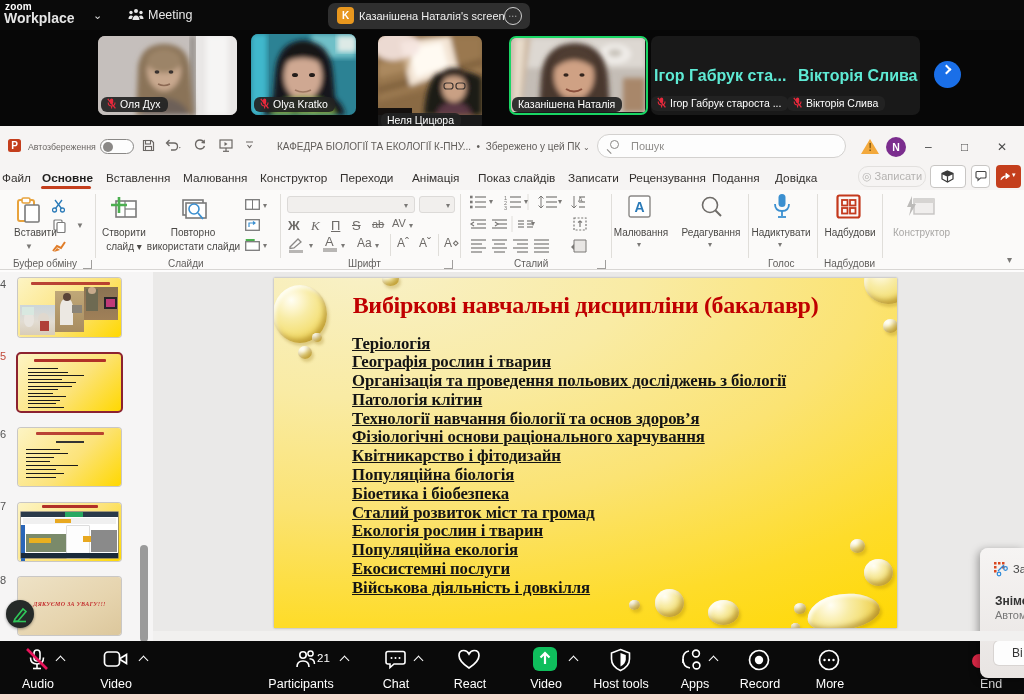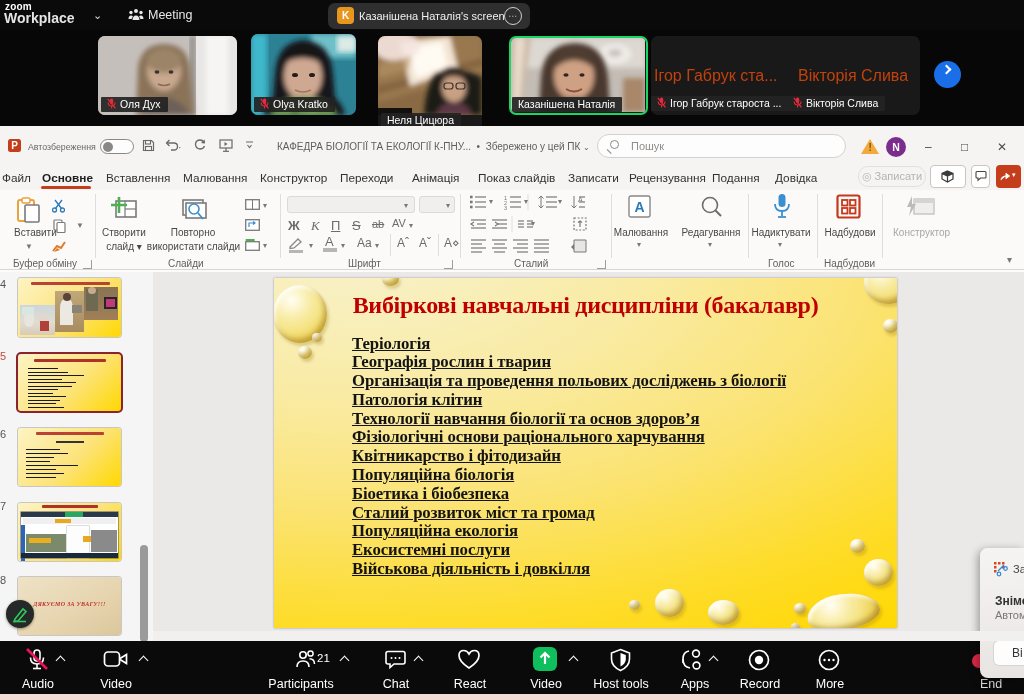--- a/index.html
+++ b/index.html
@@ -11,23 +11,23 @@
 #zlogo2{left:4px;top:10px;color:#e5e5e5;font-size:14px;font-weight:700}
 #zchev{left:93px;top:9px;color:#ddd;font-size:11px}
 #meeting{left:148px;top:8px;color:#e8e8e8;font-size:12.5px}
 #mtab{left:328px;top:3px;width:202px;height:26px;background:#2f2f2f;border-radius:7px}
 #ktag{left:9px;top:4px;width:17px;height:17px;background:#e8971e;border-radius:4px;color:#fff;font-size:10px;font-weight:700;text-align:center;line-height:17px}
 #mtabtxt{left:31px;top:7px;color:#f0f0f0;font-size:11px}
 #mtab3{left:176px;top:4px;width:18px;height:18px;border:1.2px solid #cfcfcf;border-radius:50%;color:#cfcfcf;font-size:9px;text-align:center;line-height:16px;letter-spacing:.5px}
 
 #vstrip{left:0;top:30px;width:1024px;height:96px;background:#070707}
 .vt{position:absolute;top:6px;height:79px;border-radius:7px;overflow:hidden;background:#191919}
-.vlabel{position:absolute;left:3px;bottom:3px;background:rgba(35,35,35,.92);border-radius:1px;color:#fff;font-size:10.5px;padding:1px 7px 2px 6px;white-space:nowrap}
+.vlabel{position:absolute;left:3px;bottom:3px;background:rgba(35,35,35,.92);border-radius:6px;color:#fff;font-size:10.5px;padding:1px 7px 2px 6px;white-space:nowrap}
 .msvg{display:inline-block;vertical-align:-1px;margin-right:4px}
-.bigname{position:absolute;color:#c2410c;font-weight:400;font-size:16px;white-space:nowrap}
+.bigname{position:absolute;color:#5eead4;font-weight:700;font-size:16px;white-space:nowrap}
 
 #ppwin{left:0;top:126px;width:1024px;height:515px;background:#f6f4f3}
 
 #tbar{left:0;top:0;width:1024px;height:37px;background:#f6f4f3}
 #ppicon{left:8px;top:13px;width:13px;height:13px;background:#c43e1c;border-radius:2.5px;color:#fff;font-size:10px;font-weight:700;text-align:center;line-height:13px}
 #autosave{left:28px;top:16px;font-size:8.8px;color:#6b6764}
 #toggle{left:100px;top:13px;width:34px;height:15px;border:1px solid #8a8886;border-radius:8px;background:#fdfdfd}
 #toggle i{position:absolute;left:2px;top:1.5px;width:10px;height:10px;border-radius:50%;background:#8a8886}
 #ttl{left:277px;top:15px;width:330px;font-size:10px;color:#615d5a;white-space:nowrap}
 #search{left:597px;top:8px;width:249px;height:24px;background:#fdfdfd;border:1px solid #d3d1cf;border-radius:12px}
@@ -622,20 +622,21 @@
           <div>Теріологія</div>
           <div>Географія рослин і тварин</div>
           <div>Організація та проведення польових досліджень з біології</div>
           <div>Патологія клітин</div>
           <div>Технології навчання біології та основ здоров’я</div>
           <div>Фізіологічні основи раціонального харчування</div>
           <div>Квітникарство і фітодизайн</div>
           <div>Популяційна біологія</div>
           <div>Біоетика і біобезпека</div>
           <div>Сталий розвиток міст та громад</div>
+          <div>Екологія рослин і тварин</div>
           <div>Популяційна екологія</div>
           <div>Екосистемні послуги </div>
           <div>Військова діяльність і довкілля</div>
         </div>
       </div>
     </div>
   </div>
 </div>
 
 <div class="abs" id="ztool">

